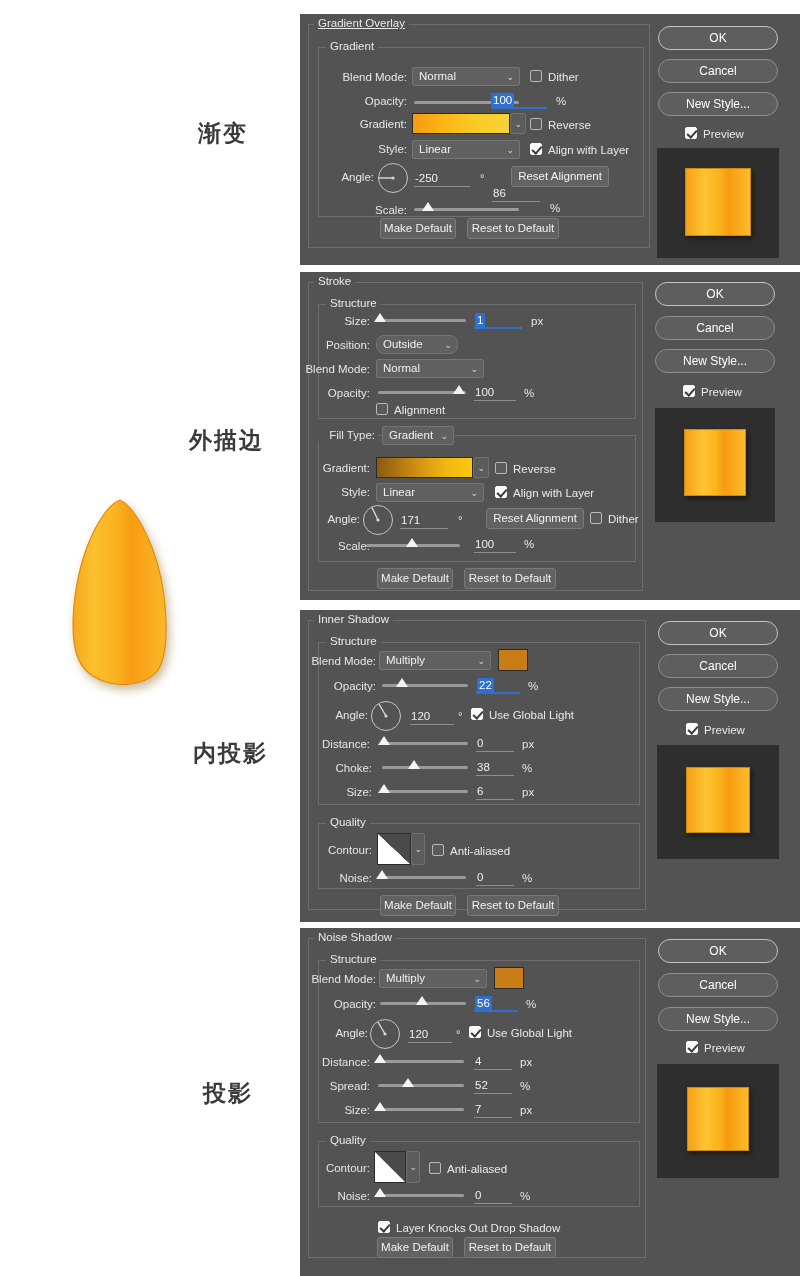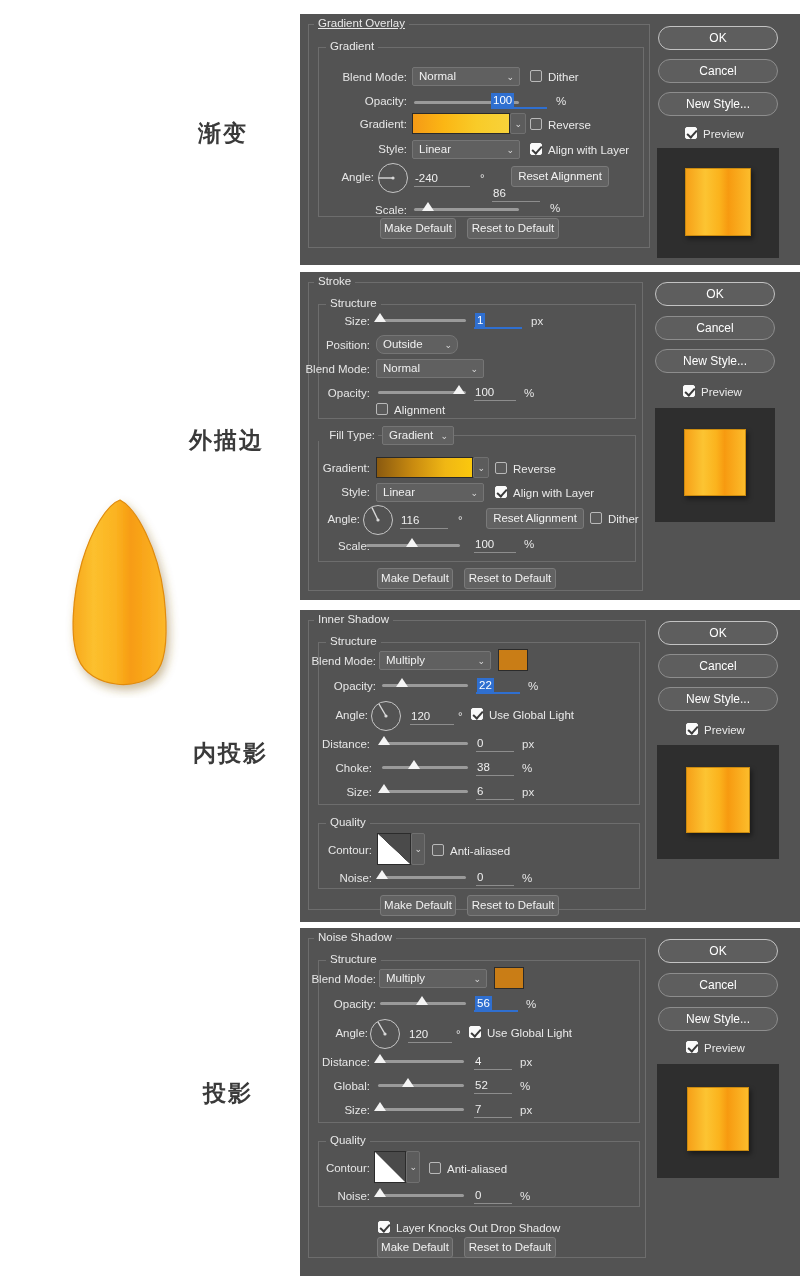--- a/index.html
+++ b/index.html
@@ -261,21 +261,21 @@
     <div class="cb-lbl" style="left:248px; top:130px;">Align with Layer</div>
 
     <div class="lbl" style="left:10px; top:157px; width:64px;">Angle:</div>
     <div class="dial" style="left:78px; top:149px;">
       <svg width="28" height="28" viewBox="0 0 28 28">
         <line x1="14" y1="14" x2="0" y2="14" stroke="#d8d8d8" stroke-width="1.4"></line>
         <circle cx="14" cy="14" r="1.6" fill="#d8d8d8"></circle>
       </svg>
     </div>
     <div class="numf-wrap" style="left:114px; top:157px; width:56px; height:16px;">
-      <span class="numf-val">-240</span>
+      <span class="numf-val">-250</span>
       <div class="underline" style="width:56px;"></div>
     </div>
     <div class="unit" style="left:180px; top:158px;">°</div>
     <div class="btn" style="left:211px; top:152px; width:98px;">Reset Alignment</div>
 
     <div class="lbl" style="left:10px; top:190px; width:97px;">Scale:</div>
     <div class="slider" style="left:114px; top:194px; width:105px;"></div>
     <div class="knob" style="left:122px; top:188px;"></div>
     <div class="numf-wrap" style="left:192px; top:172px; width:48px; height:16px;">
       <span class="numf-val">86</span>
@@ -364,21 +364,21 @@
     <div class="cb-lbl" style="left:213px; top:215px;">Align with Layer</div>
 
     <div class="lbl" style="left:8px; top:241px; width:52px;">Angle:</div>
     <div class="dial" style="left:63px; top:233px;">
       <svg width="28" height="28" viewBox="0 0 28 28">
         <line x1="14" y1="14" x2="7.9" y2="1.4" stroke="#d8d8d8" stroke-width="1.4"></line>
         <circle cx="14" cy="14" r="1.6" fill="#d8d8d8"></circle>
       </svg>
     </div>
     <div class="numf-wrap" style="left:100px; top:241px; width:48px; height:16px;">
-      <span class="numf-val">116</span>
+      <span class="numf-val">171</span>
       <div class="underline" style="width:48px;"></div>
     </div>
     <div class="unit" style="left:158px; top:242px;">°</div>
     <div class="btn" style="left:186px; top:236px; width:98px;">Reset Alignment</div>
     <div class="cb" style="left:290px; top:240px;"></div>
     <div class="cb-lbl" style="left:308px; top:241px;">Dither</div>
 
     <div class="lbl" style="left:14px; top:268px; width:56px;">Scale:</div>
     <div class="slider" style="left:66px; top:272px; width:94px;"></div>
     <div class="knob" style="left:106px; top:266px;"></div>
@@ -545,21 +545,21 @@
 
     <div class="lbl" style="left:6px; top:128px; width:64px;">Distance:</div>
     <div class="slider" style="left:78px; top:132px; width:86px;"></div>
     <div class="knob" style="left:74px; top:126px;"></div>
     <div class="numf-wrap" style="left:174px; top:126px; width:38px; height:16px;">
       <span class="numf-val">4</span>
       <div class="underline" style="width:38px;"></div>
     </div>
     <div class="unit" style="left:220px; top:128px;">px</div>
 
-    <div class="lbl" style="left:12px; top:152px; width:58px;">Global:</div>
+    <div class="lbl" style="left:12px; top:152px; width:58px;">Spread:</div>
     <div class="slider" style="left:78px; top:156px; width:86px;"></div>
     <div class="knob" style="left:102px; top:150px;"></div>
     <div class="numf-wrap" style="left:174px; top:150px; width:38px; height:16px;">
       <span class="numf-val">52</span>
       <div class="underline" style="width:38px;"></div>
     </div>
     <div class="unit" style="left:220px; top:152px;">%</div>
 
     <div class="lbl" style="left:16px; top:176px; width:54px;">Size:</div>
     <div class="slider" style="left:78px; top:180px; width:86px;"></div>

